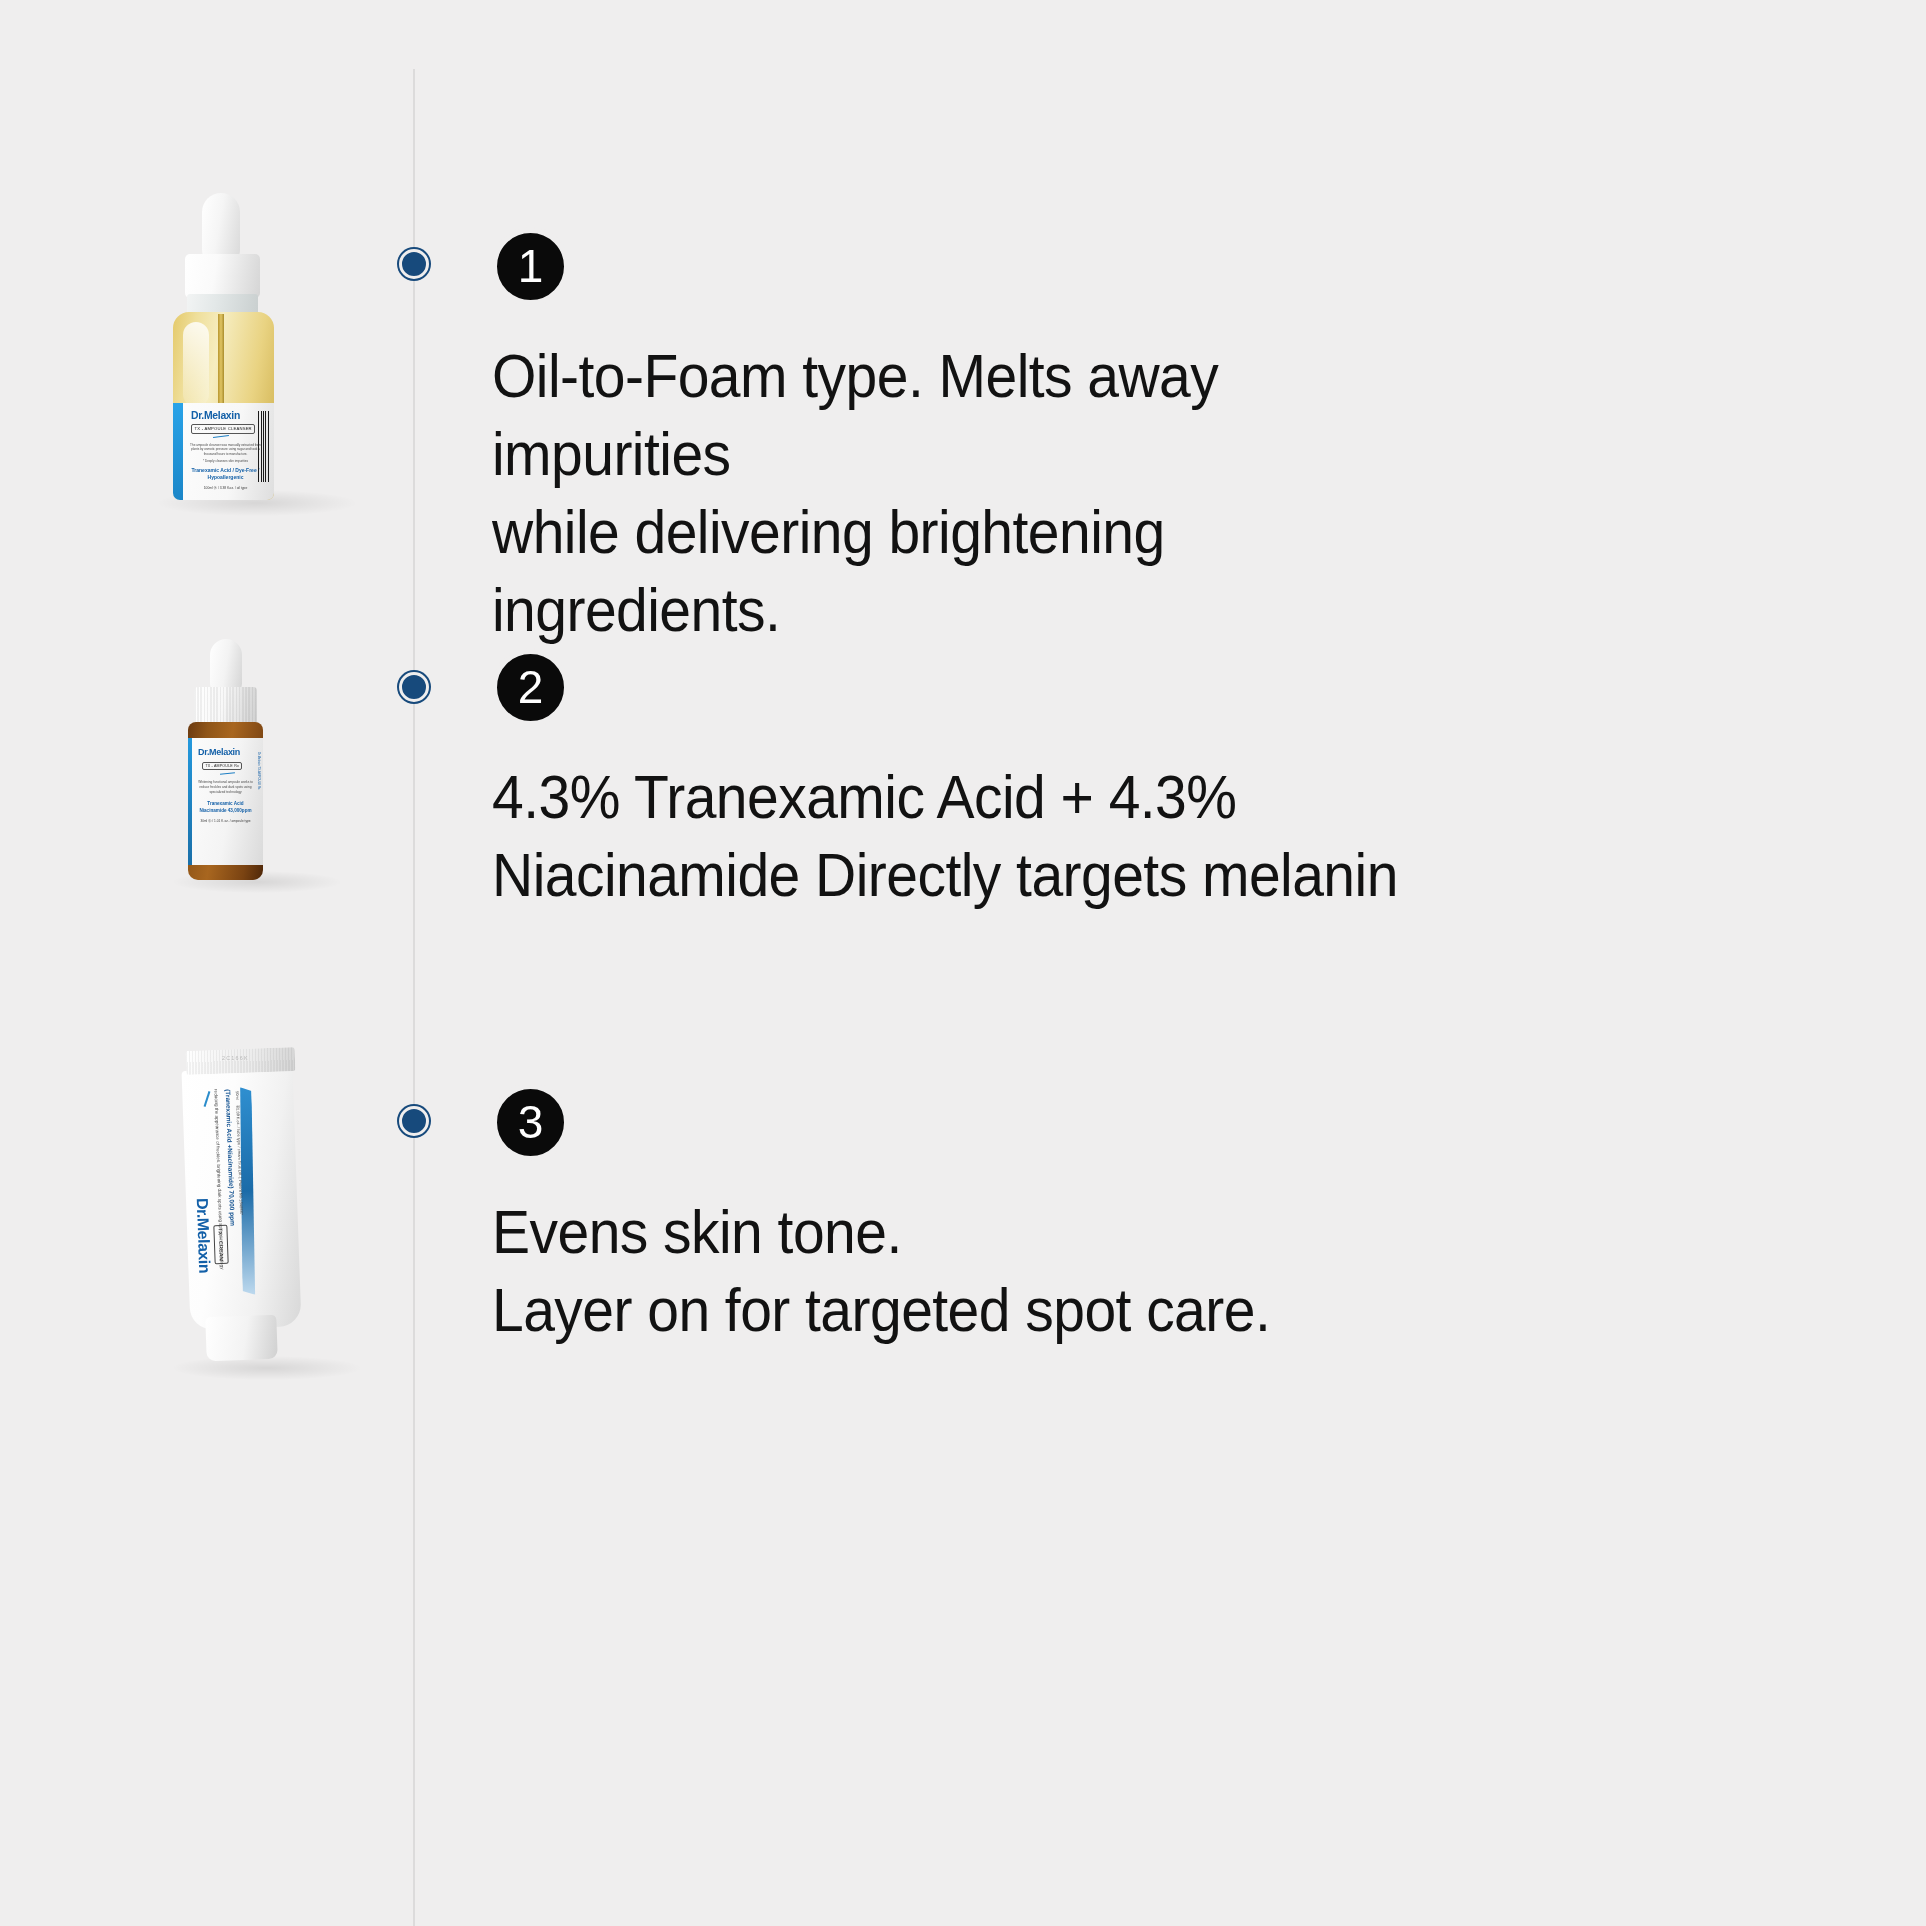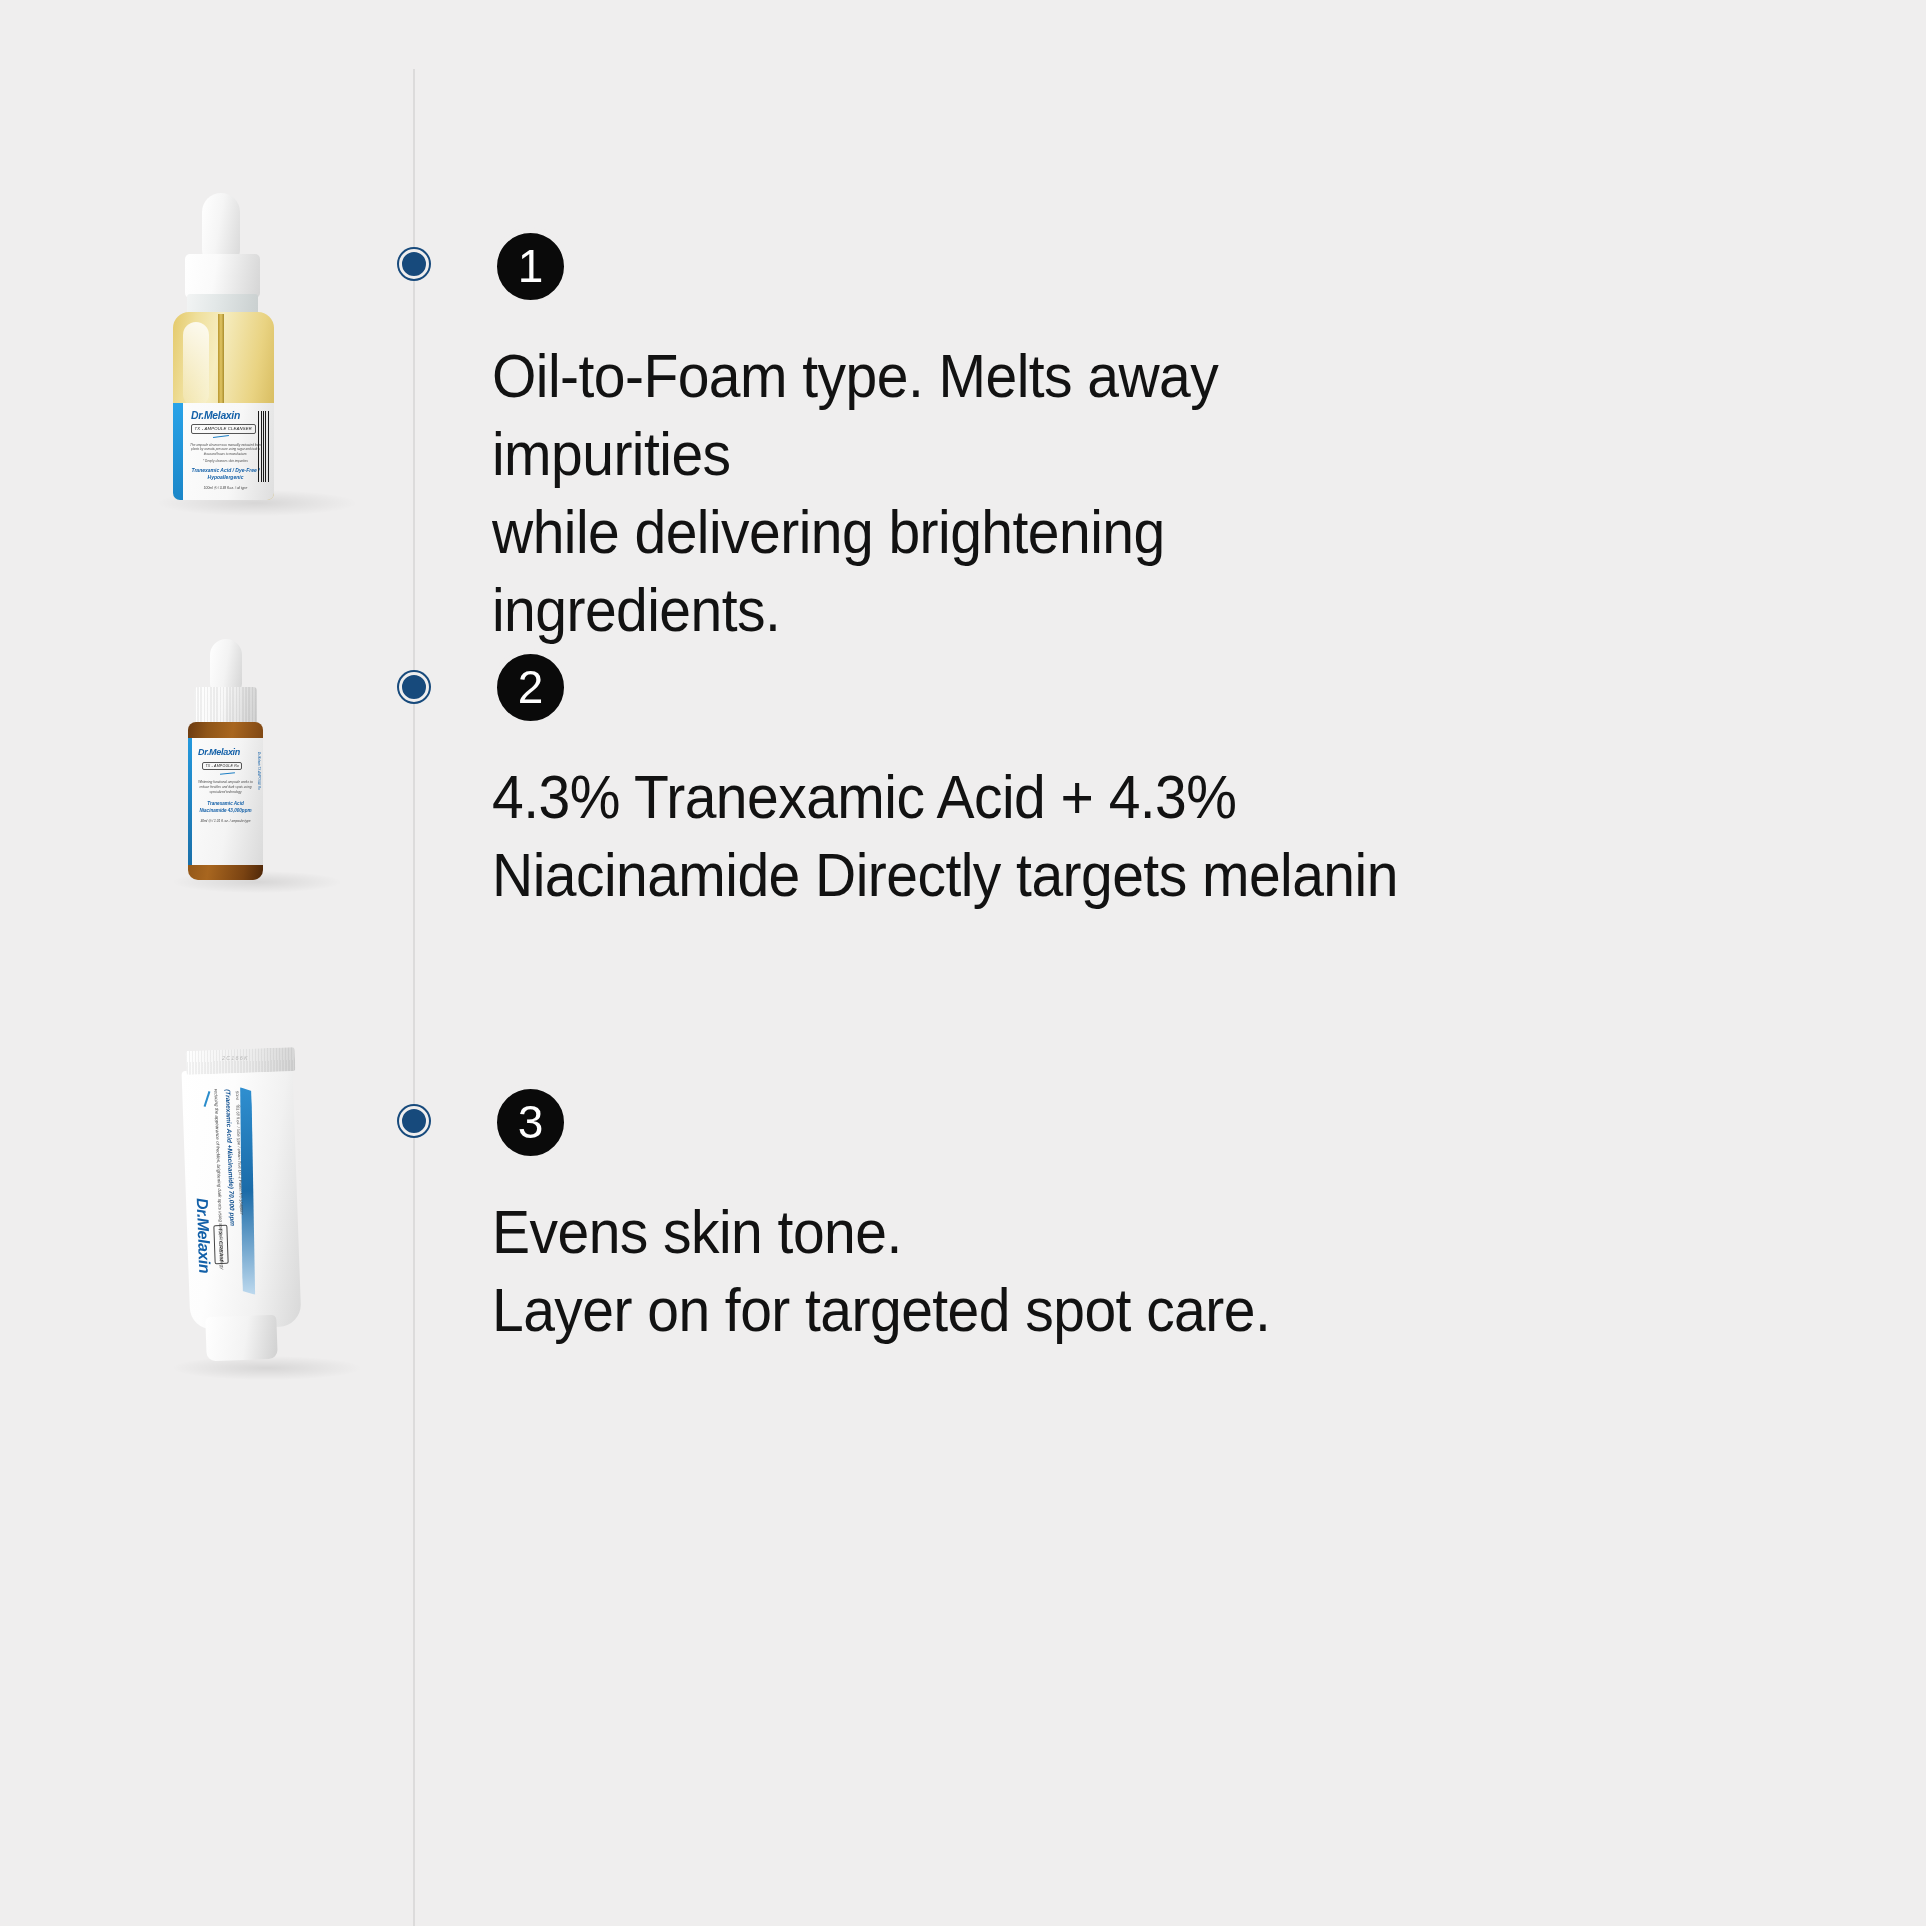--- a/index.html
+++ b/index.html
@@ -71,21 +71,21 @@
     letter-spacing:-0.6px;
     width:990px;
     transform:scaleX(0.92);
     transform-origin:left top;
   }
   .s1 .step-text { top:134px; }
   .s2 .step-text { top:124px; }
   .s3 .step-text { top:163px; }
 
   
-  .product { position:absolute;font-style:italic; }
+  .product { position:absolute; }
 
   
   .p1 { left:149px; top:193px; width:218px; height:317px; }
   .p1 .bulb {
     position:absolute; left:53px; top:0px;
     width:38px; height:71px;
     background:linear-gradient(100deg,#ffffff 0%,#f5f5f5 45%,#d9d9d9 100%);
     border-radius:19px 19px 14px 14px;
   }
   .p1 .collar {

